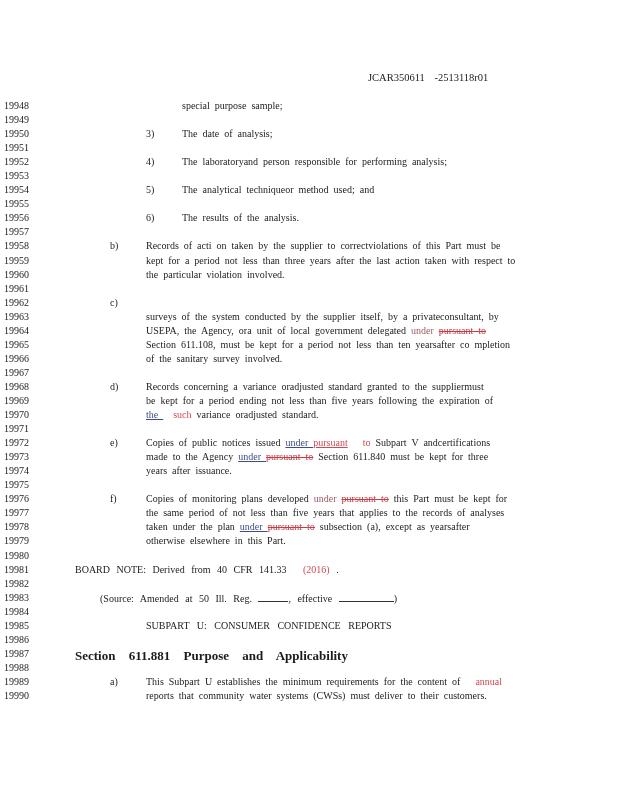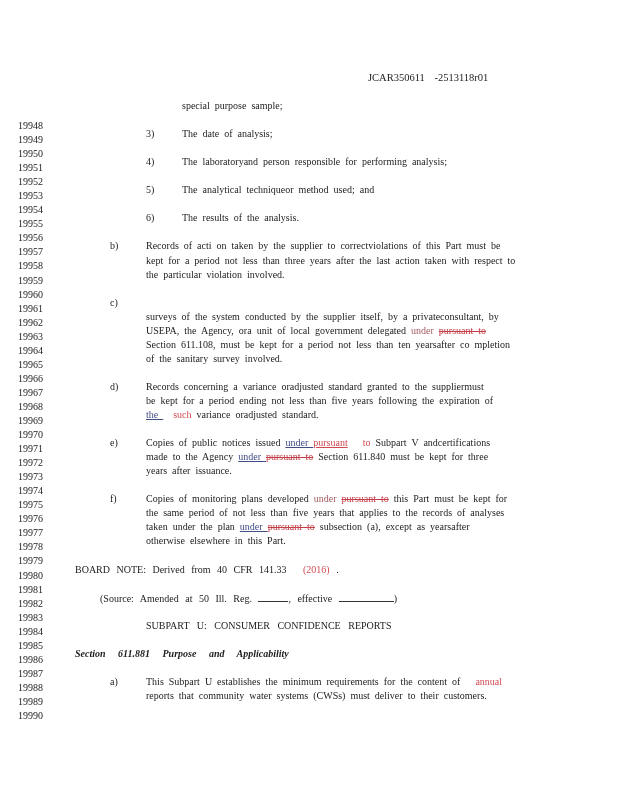--- a/index.html
+++ b/index.html
@@ -6,38 +6,38 @@
   .page {
     position:relative; width:618px; height:800px; background:#ffffff;
     font-family:"Liberation Serif", serif; color:#1c1c1c; overflow:hidden;
   }
   .hdr {
     position:absolute; left:368px; top:72px;
     font-size:10.5px; word-spacing:7px; white-space:nowrap;
   }
   .lines { position:absolute; left:0; top:100px; width:618px; }
   .line { position:relative; height:14.05px; font-size:10px; white-space:nowrap; }
-  .num  { position:absolute; left:18px;margin-top:20px; }
+  .num  { position:absolute; left:4px; }
   .lbl  { position:absolute; }
   .txt  { position:absolute; word-spacing:2.5px; }
   
   .lbl-lt { left:110px; }
   .lbl-nm { left:146px; }
   .txt-lt { left:146px; }
   .txt-nm { left:182px; }
   .txt-t2 { left:182px; }
   .txt-bd { left:146px; }
   .txt-n0 { left:75px; }
   .txt-src{ left:100px; }
   .txt-ctr{ left:146px; }
   
   .cls-board .txt { word-spacing:4px; }
   .cls-src   .txt { word-spacing:4px; }
   .cls-sub   .txt { word-spacing:5px; }
-  .cls-sec   .txt { font-weight:bold; font-size:10px; word-spacing:10px;font-style:italic; }
+  .cls-sec   .txt { font-weight:bold; font-size:13px; word-spacing:10px; }
   
   .s-n  { }
   .s-u  { color:#3f4c86; text-decoration:underline; }
   .s-d  { color:#c43c46; text-decoration:line-through; }
   .s-r  { color:#cf4a52;margin-left:10px; }
   .s-ru { color:#cf4a52; text-decoration:underline; }
   .s-m  { color:#a4595f; }
   .s-b1 { display:inline-block; width:30px; height:9px; border-bottom:1px solid #333; }
   .s-b2 { display:inline-block; width:55px; height:9px; border-bottom:1px solid #333; }
 </style>

